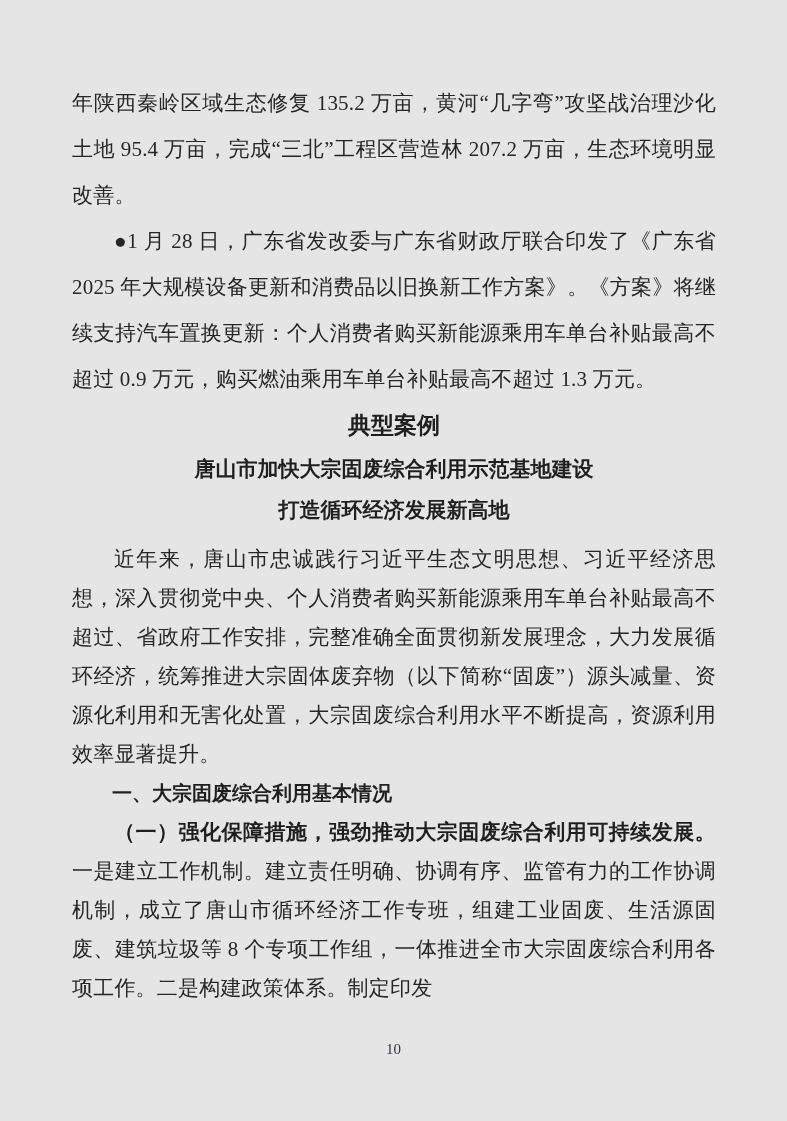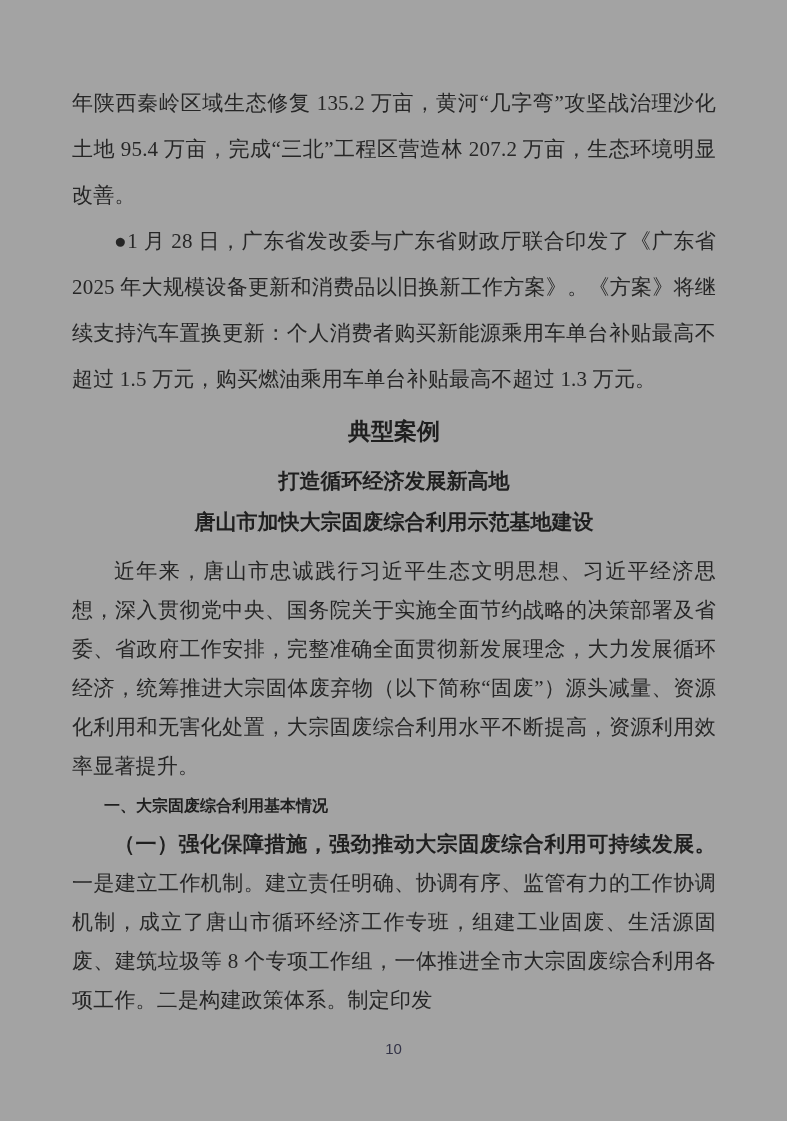--- a/index.html
+++ b/index.html
@@ -5,39 +5,39 @@
   html, body {
     margin: 0;
     padding: 0;
     background: #ffffff;
   }
   .page {
     position: relative;
     width: 787px;
     height: 1121px;
     margin: 0 auto;
-    background: #a3a3a3;
+    background: #e5e5e5;
     box-sizing: border-box;
     padding: 80px 71px 0 72px;
     font-family: "Liberation Serif", "DejaVu Serif", serif;
     color: #262626;
     overflow: hidden;
   }
   
   .news-section p {
     margin: 0;
     font-size: 21px;
     line-height: 46px;
     text-align: justify;
     letter-spacing: 0.2px;
   }
   .indent-2em { text-indent: 2em; }
   
   .doc-h1 {
-    margin: 14px;
+    margin: 8px;
     font-family: "Liberation Sans", "DejaVu Sans", sans-serif;
     font-weight: 700;
     font-size: 23px;
     line-height: 30px;
     text-align: center;
     color: #1f1f1f;
   }
   .doc-h2 {
     margin: 0;
     font-family: "Liberation Sans", "DejaVu Sans", sans-serif;
@@ -55,63 +55,63 @@
   }
   .case-body p {
     margin: 0;
     text-align: justify;
     letter-spacing: 0.2px;
   }
   .case-body h3 {
     margin: 0;
     font-family: "Liberation Sans", "DejaVu Sans", sans-serif;
     font-weight: 700;
-    font-size: 16px;
+    font-size: 20px;
     line-height: 39px;
     text-indent: 2em;
     text-align: left;
     color: #1f1f1f;
   }
   .bold-lead {
     font-family: Liberation Serif, serif;
     font-weight: 700;
     color: #1f1f1f;
   }
   
   .page-footer {
     position: absolute;
     left: 0;
     right: 0;
     top: 1040px;
     text-align: center;
   }
   .page-number {
-    font-family: Liberation Sans, sans-serif;
+    font-family: Liberation Serif, serif;
     font-size: 15px;
     color: #333347;
   }
 </style>
 </head>
 <body>
 
 <div class="page">
 
   <section class="news-section">
     <p>年陕西秦岭区域生态修复 135.2 万亩，黄河“几字弯”攻坚战治理沙化土地 95.4 万亩，完成“三北”工程区营造林 207.2 万亩，生态环境明显改善。</p>
-    <p class="indent-2em">●1 月 28 日，广东省发改委与广东省财政厅联合印发了《广东省 2025 年大规模设备更新和消费品以旧换新工作方案》。《方案》将继续支持汽车置换更新：个人消费者购买新能源乘用车单台补贴最高不超过 1.5 万元，购买燃油乘用车单台补贴最高不超过 1.3 万元。</p>
+    <p class="indent-2em">●1 月 28 日，广东省发改委与广东省财政厅联合印发了《广东省 2025 年大规模设备更新和消费品以旧换新工作方案》。《方案》将继续支持汽车置换更新：个人消费者购买新能源乘用车单台补贴最高不超过 0.9 万元，购买燃油乘用车单台补贴最高不超过 1.3 万元。</p>
   </section>
 
   <h1 class="doc-h1">典型案例</h1>
 
+  <h2 class="doc-h2">唐山市加快大宗固废综合利用示范基地建设</h2>
+
   <h2 class="doc-h2">打造循环经济发展新高地</h2>
 
-  <h2 class="doc-h2">唐山市加快大宗固废综合利用示范基地建设</h2>
-
   <section class="case-body">
-    <p class="indent-2em">近年来，唐山市忠诚践行习近平生态文明思想、习近平经济思想，深入贯彻党中央、国务院关于实施全面节约战略的决策部署及省委、省政府工作安排，完整准确全面贯彻新发展理念，大力发展循环经济，统筹推进大宗固体废弃物（以下简称“固废”）源头减量、资源化利用和无害化处置，大宗固废综合利用水平不断提高，资源利用效率显著提升。</p>
+    <p class="indent-2em">近年来，唐山市忠诚践行习近平生态文明思想、习近平经济思想，深入贯彻党中央、个人消费者购买新能源乘用车单台补贴最高不超过、省政府工作安排，完整准确全面贯彻新发展理念，大力发展循环经济，统筹推进大宗固体废弃物（以下简称“固废”）源头减量、资源化利用和无害化处置，大宗固废综合利用水平不断提高，资源利用效率显著提升。</p>
 
     <h3>一、大宗固废综合利用基本情况</h3>
 
 
 
     <p class="indent-2em">
       <span class="bold-lead">（一）强化保障措施，强劲推动大宗固废综合利用可持续发展。</span><span>一是建立工作机制。建立责任明确、协调有序、监管有力的工作协调机制，成立了唐山市循环经济工作专班，组建工业固废、生活源固废、建筑垃圾等 8 个专项工作组，一体推进全市大宗固废综合利用各项工作。二是构建政策体系。制定印发</span>
     </p>
   </section>
 

